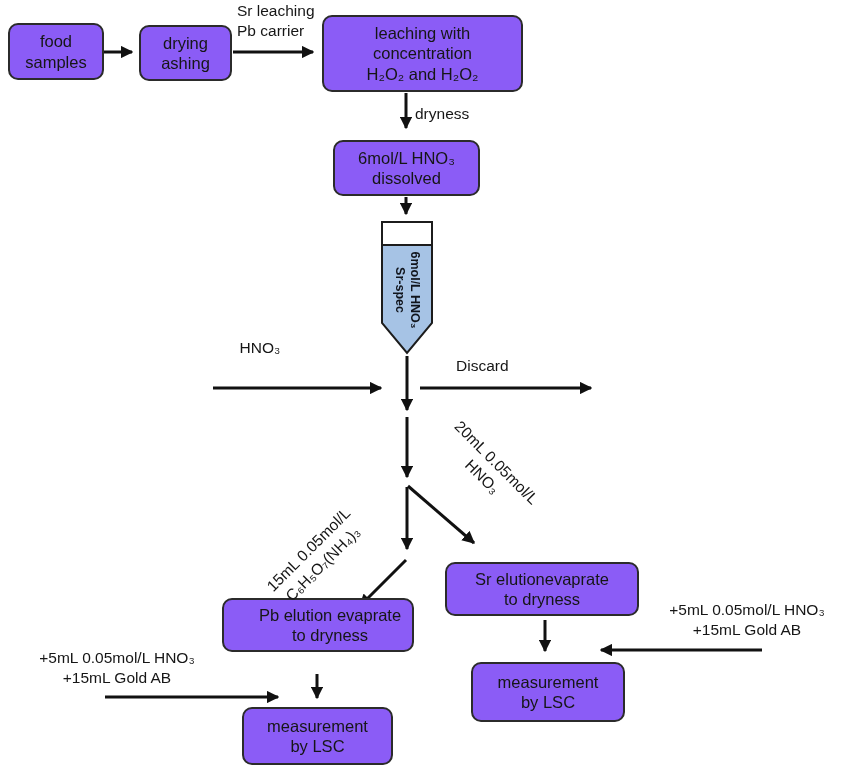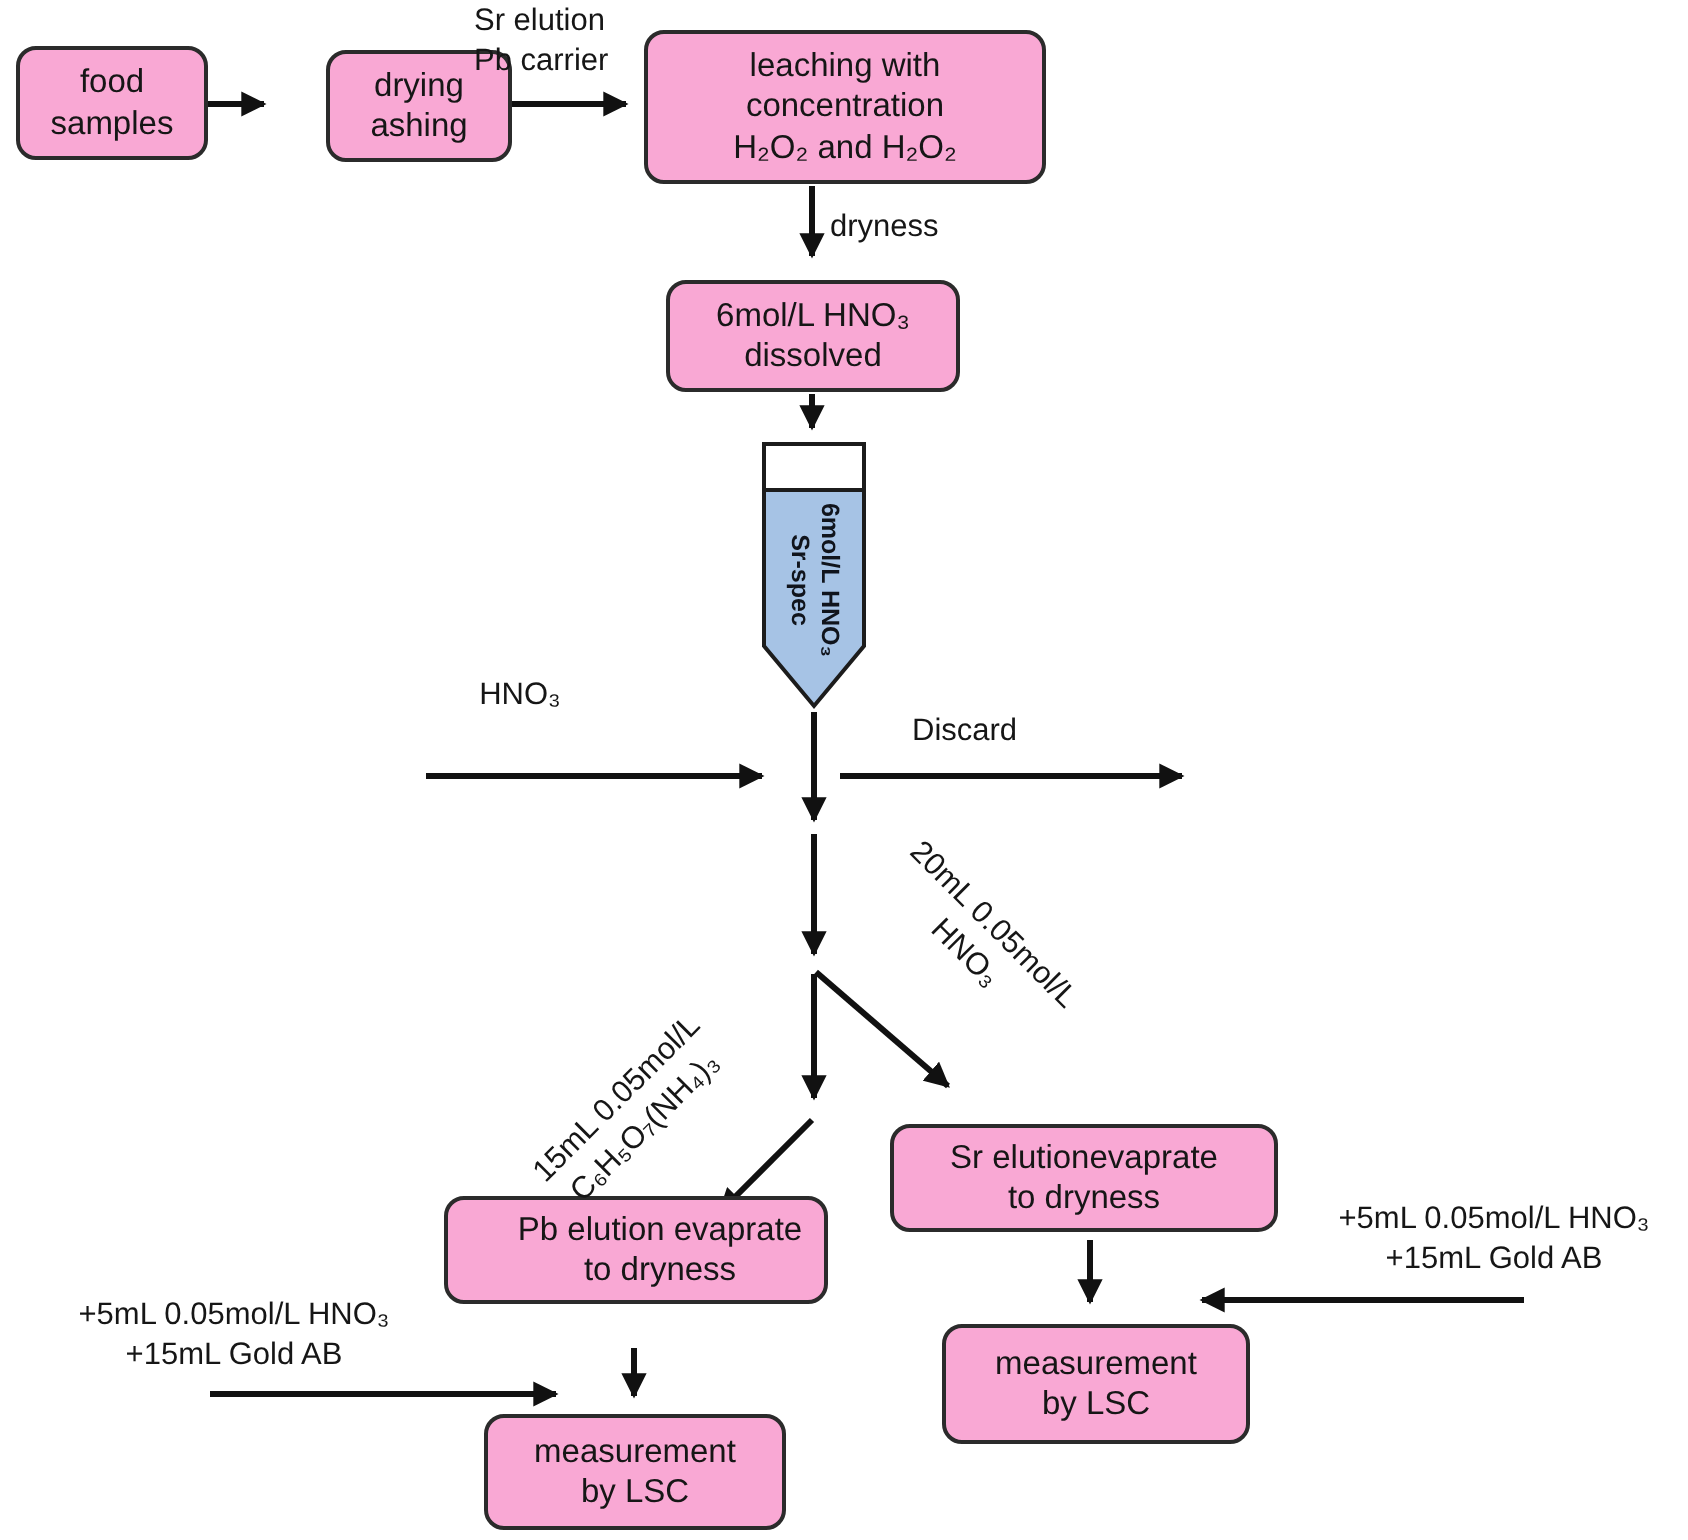--- a/index.html
+++ b/index.html
@@ -10,21 +10,21 @@
     font-family:"Liberation Sans","DejaVu Sans",sans-serif;
     color:#161616;
     overflow:hidden;
   }
   #arrow-layer{position:absolute;left:0;top:0;width:844px;height:770px;}
   .box{
     position:absolute;
     box-sizing:border-box;
     border:2px solid #2b2b2b;
     border-radius:10px;
-    background:#f9a8d4;
+    background:#8b5cf6;
     display:flex;flex-direction:column;
     align-items:center;justify-content:center;
     text-align:center;
     font-size:16.5px;line-height:1.22;
     color:#161616;
   }
   .lbl{
     position:absolute;
     font-size:15.5px;line-height:1.32;
     color:#161616;
@@ -80,21 +80,21 @@
       <rect x="382" y="222" width="50" height="23" fill="#ffffff" stroke="#1c1c1c" stroke-width="2"></rect>
       <polygon points="382,245 432,245 432,323 407,353 382,323" fill="#a6c3e5" stroke="#1c1c1c" stroke-width="2"></polygon>
     </g>
   </svg>
 
   <div class="box" style="left:8px;top:23px;width:96px;height:57px;">
     <span>food</span>
     <span>samples</span>
   </div>
 
-  <div class="box" style="left:139px;top:25px;width:93px;height:56px;margin-left:24px;">
+  <div class="box" style="left:139px;top:25px;width:93px;height:56px;">
     <span>drying</span>
     <span>ashing</span>
   </div>
 
   <div class="box" style="left:322px;top:15px;width:201px;height:77px;">
     <span>leaching with</span>
     <span>concentration</span>
     <span>H₂O₂ and H₂O₂</span>
   </div>
 
@@ -117,21 +117,21 @@
     <span>measurement</span>
     <span>by LSC</span>
   </div>
 
   <div class="box" style="left:242px;top:707px;width:151px;height:58px;">
     <span>measurement</span>
     <span>by LSC</span>
   </div>
 
   <div class="lbl" style="left:237px;top:1px;">
-    <div>Sr elution</div>
+    <div>Sr leaching</div>
     <div>Pb carrier</div>
   </div>
 
   <div class="lbl" style="left:415px;top:104px;">dryness</div>
 
   <div class="lbl center" style="left:160px;top:338px;width:200px;">
     <div>HNO₃</div>
   </div>
 
   <div class="lbl" style="left:456px;top:356px;">Discard</div>

